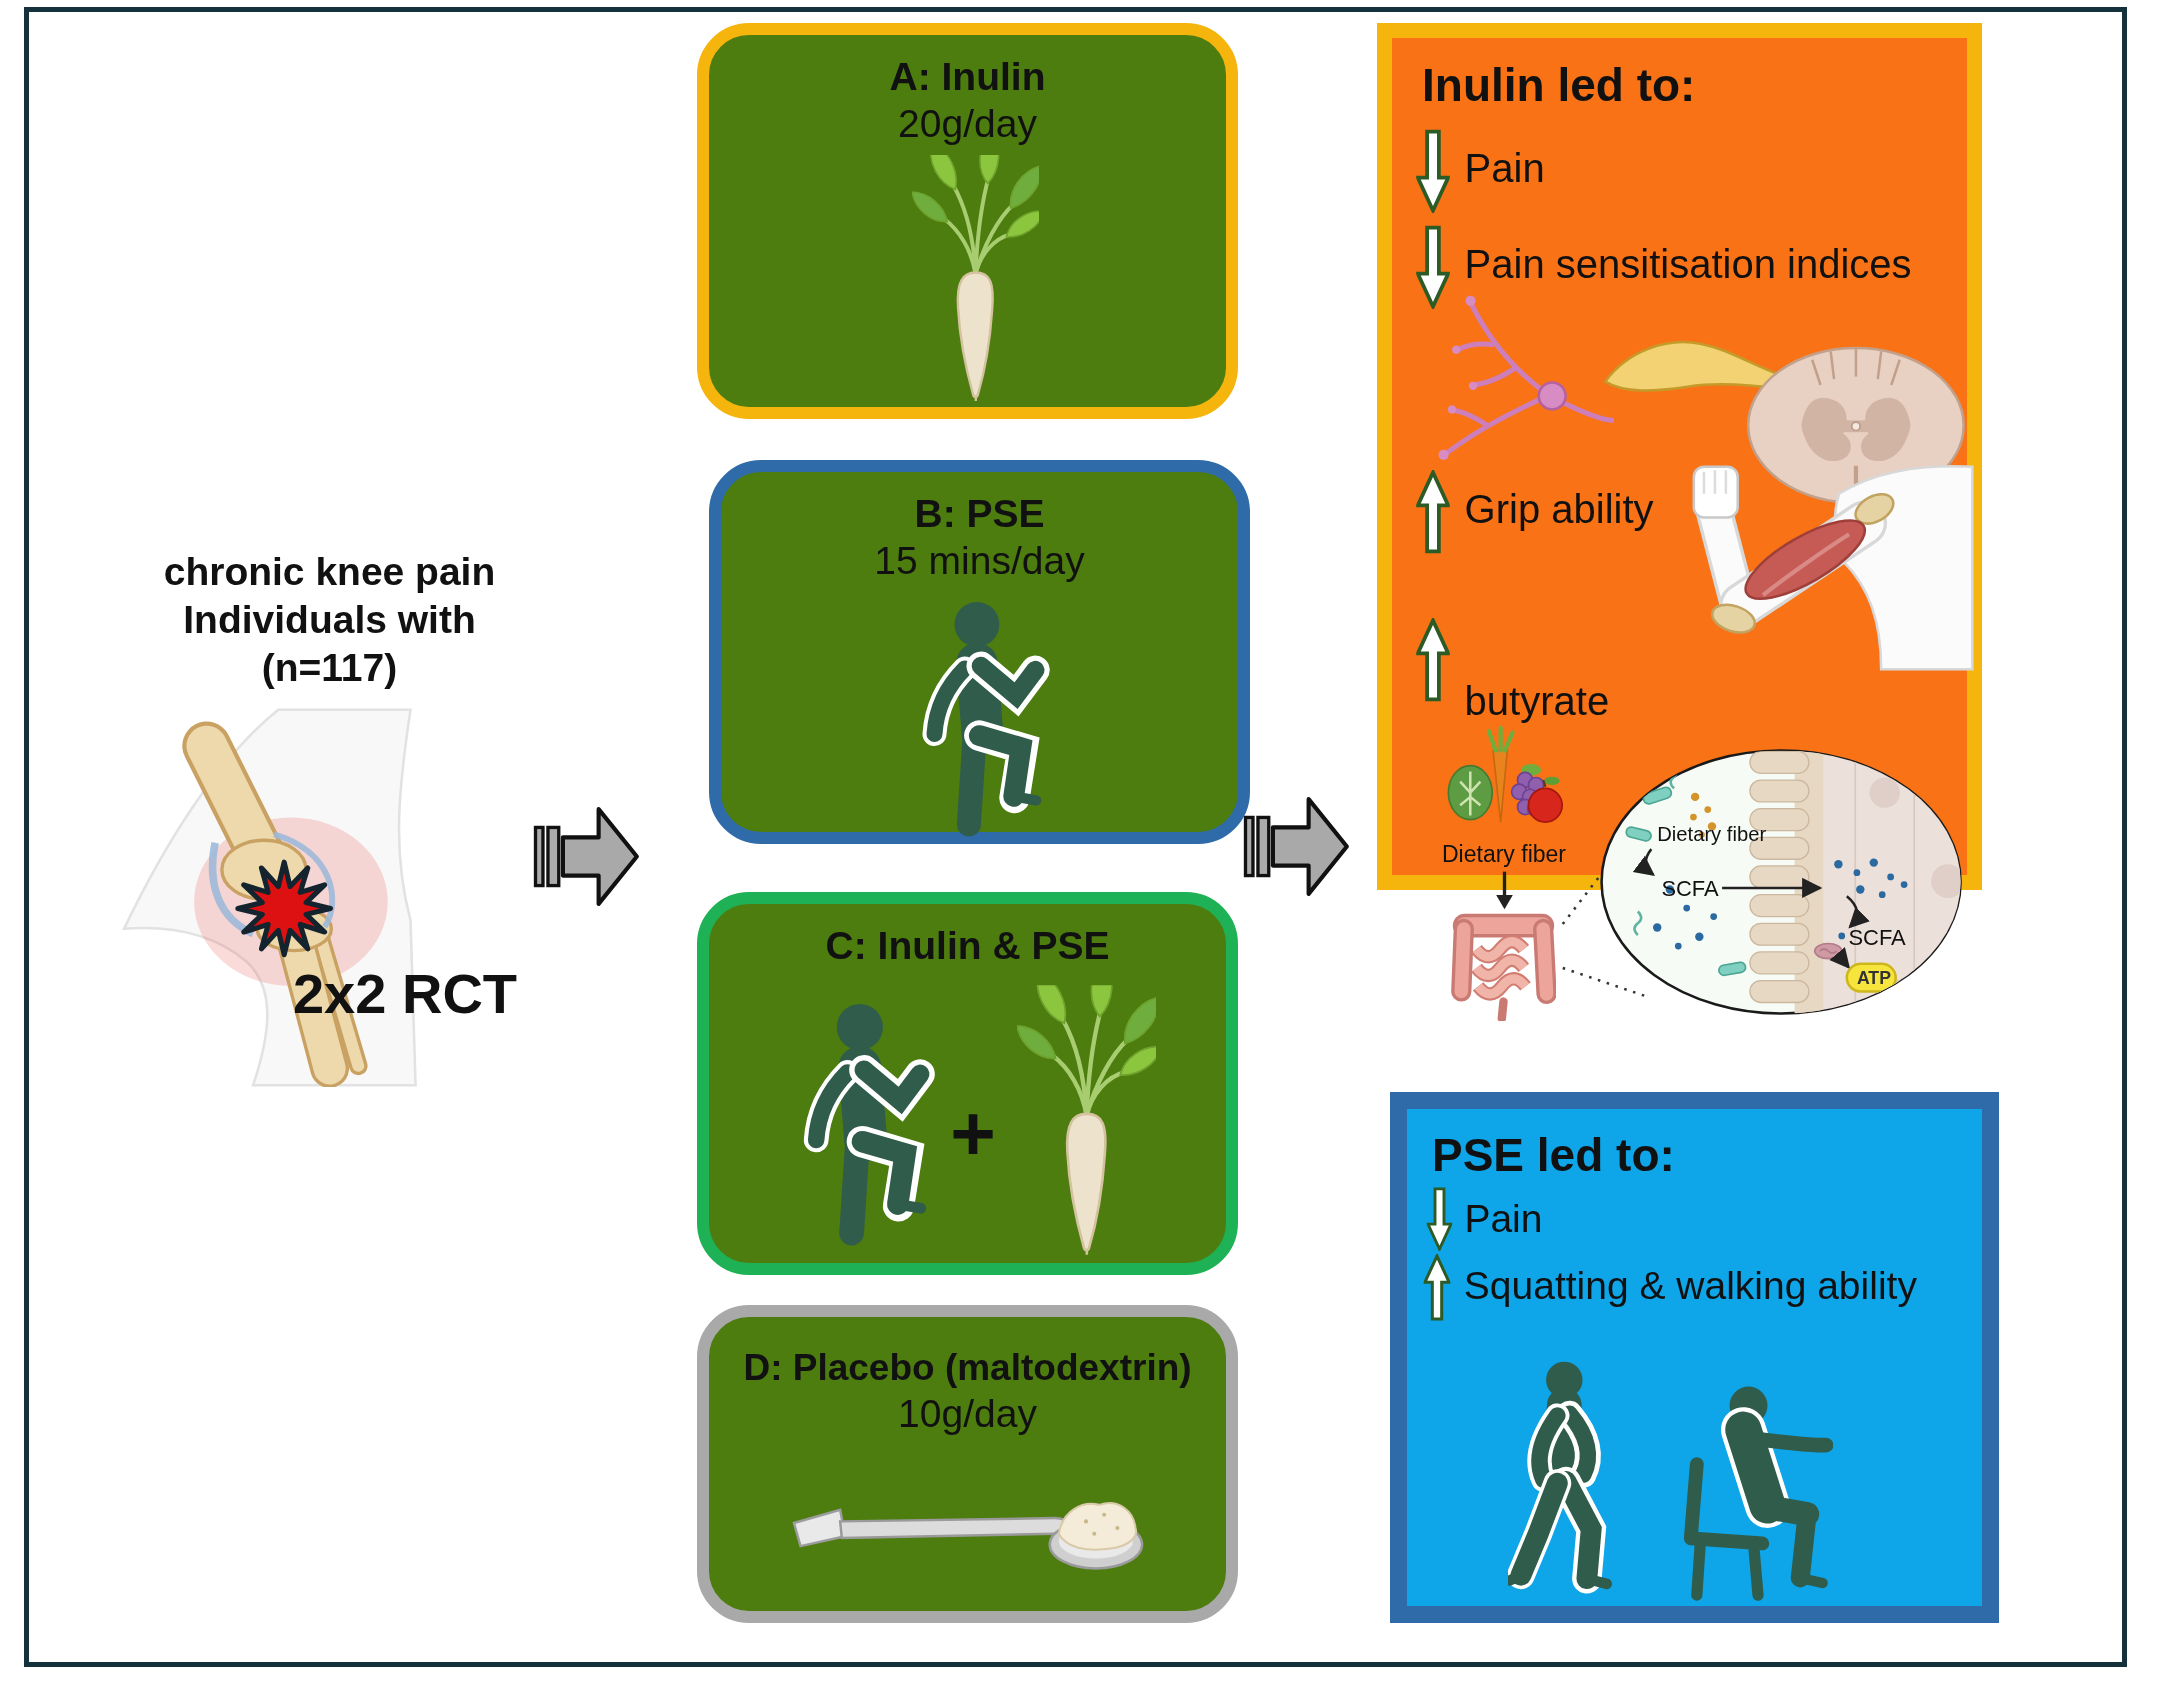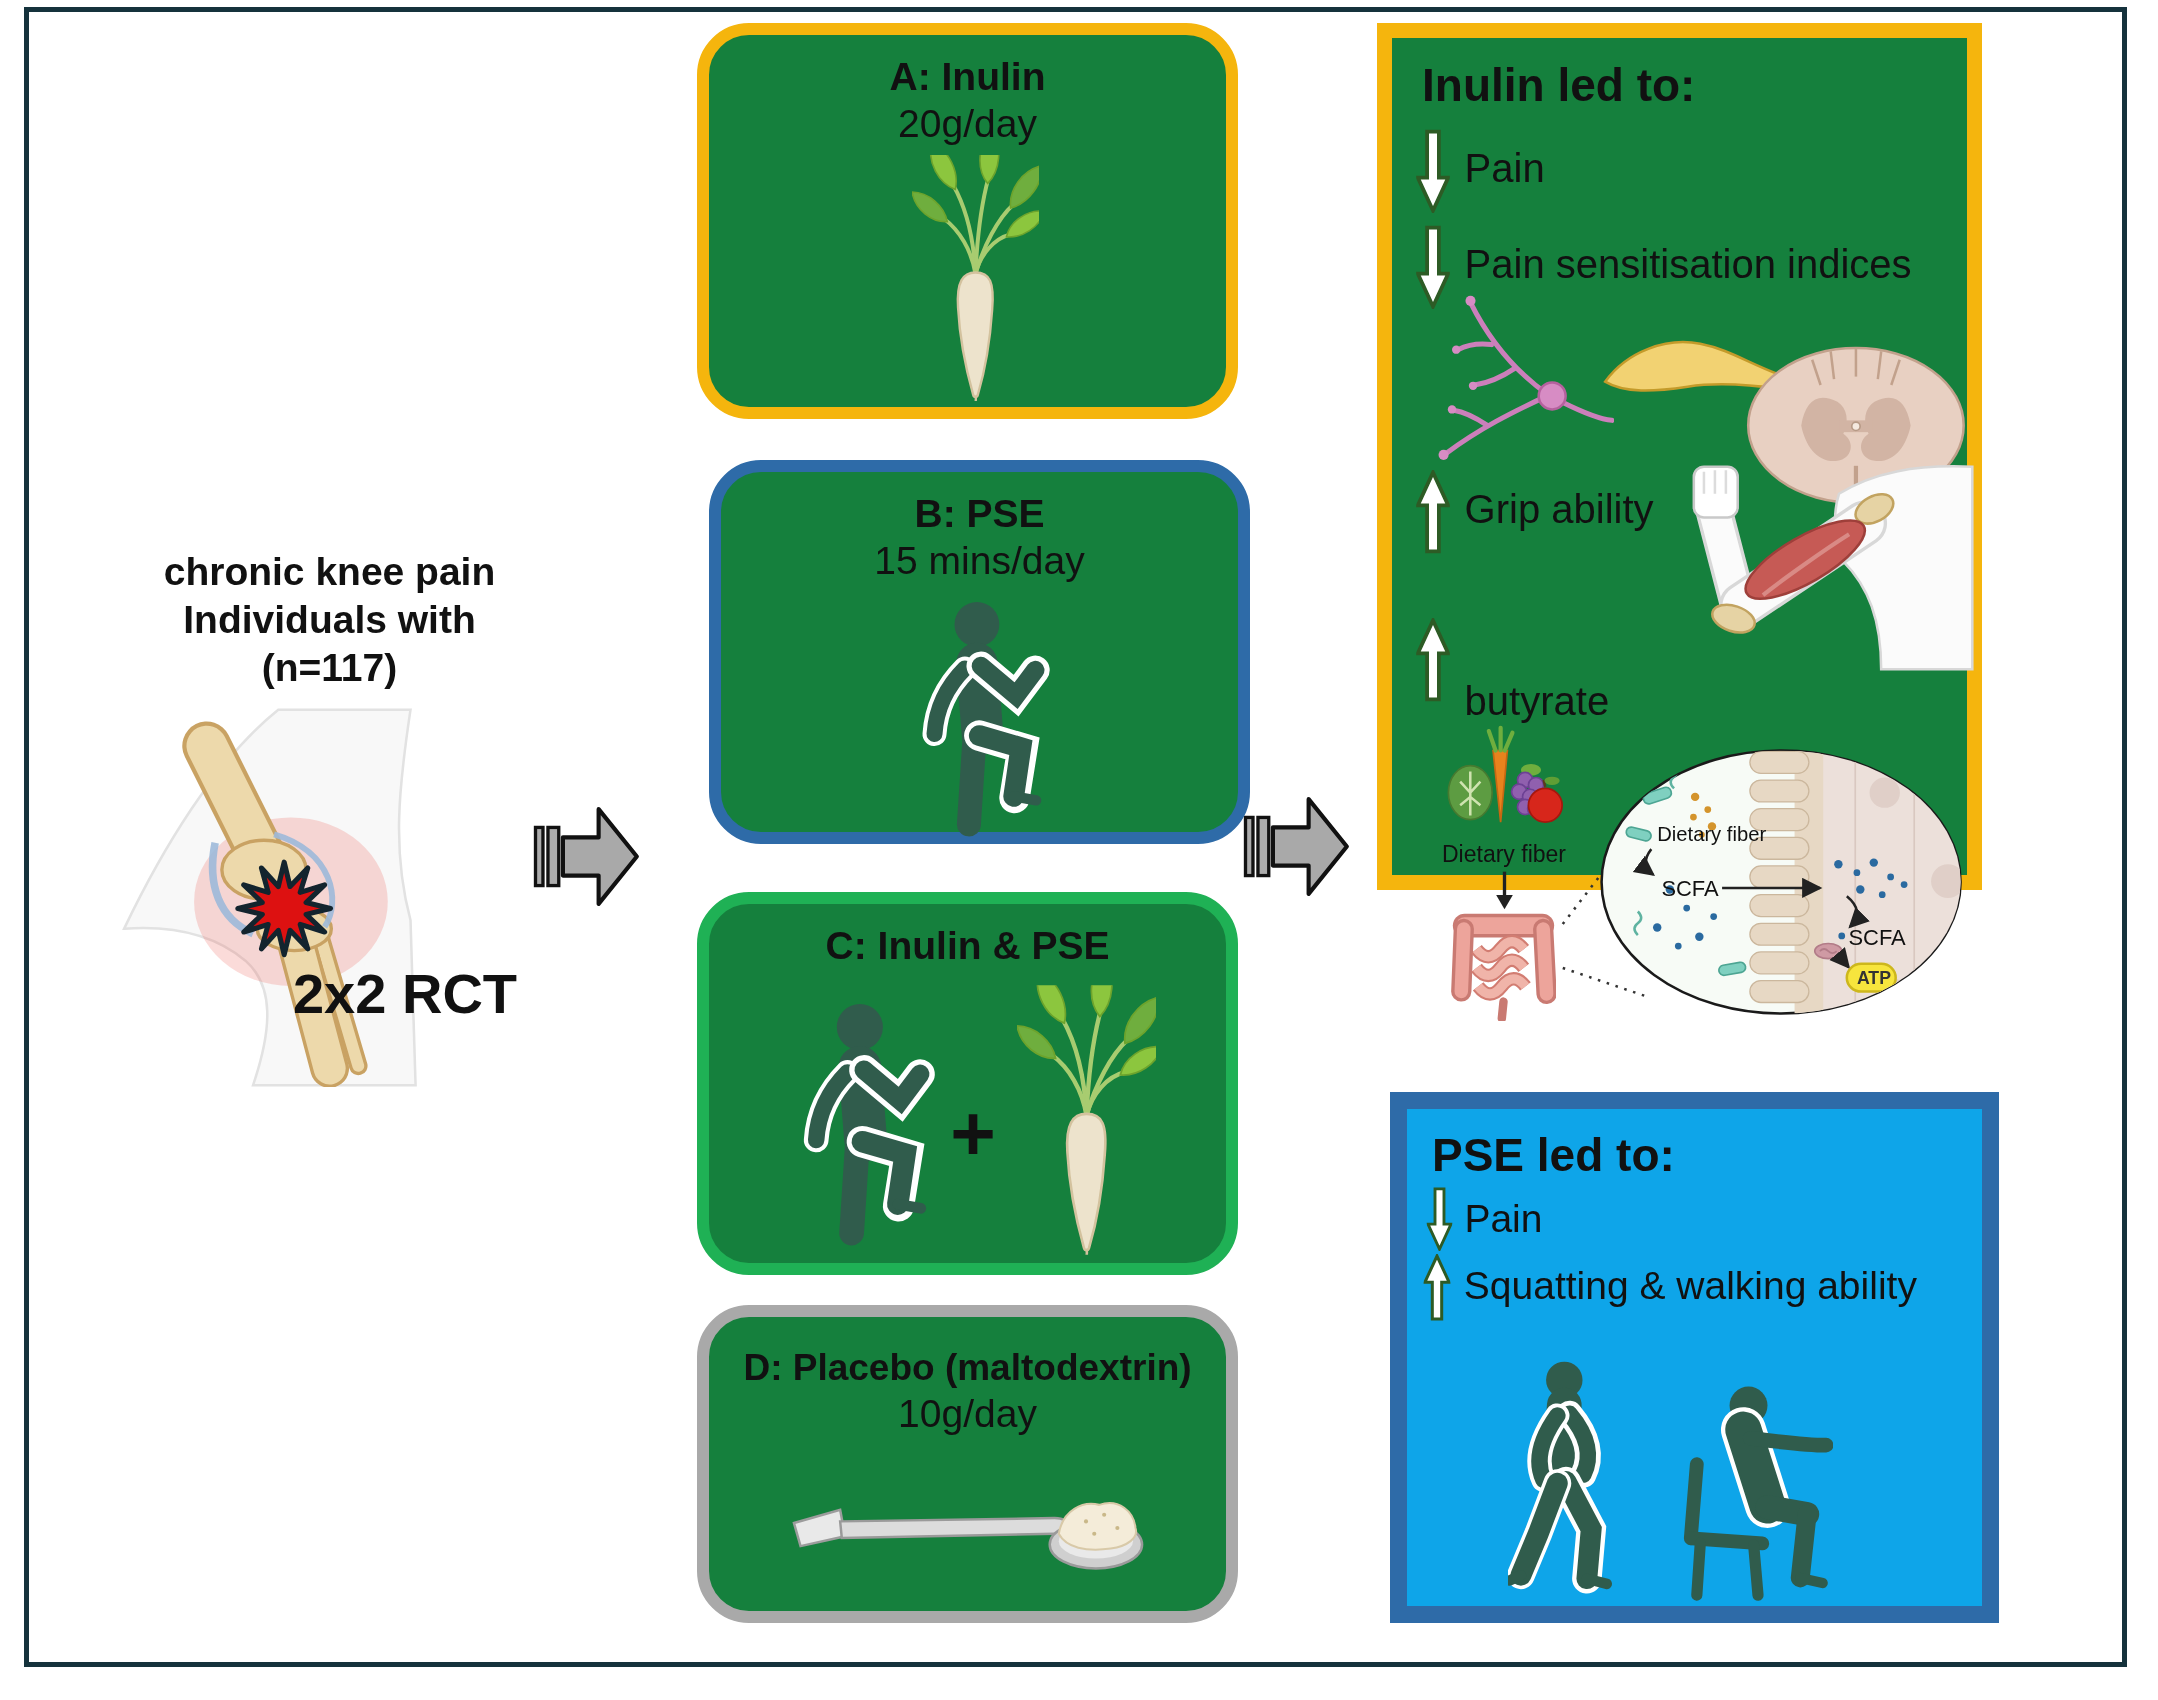--- a/index.html
+++ b/index.html
@@ -8,37 +8,37 @@
   #frame{position:absolute;left:23.6px;top:6.7px;width:2093px;height:1650px;border:5px solid #15323c;}
   
   #population{position:absolute;left:110px;top:548px;width:439px;text-align:center;
               font-weight:700;font-size:39px;line-height:48px;}
   #knee-illo{position:absolute;left:80px;top:708px;width:405px;height:379px;}
   #design-label{position:absolute;left:253px;top:961px;width:304px;text-align:center;
                 font-weight:700;font-size:56px;}
   #arrow1{position:absolute;left:533px;top:794px;width:108px;height:125px;}
   #arrow2{position:absolute;left:1243px;top:784px;width:108px;height:125px;}
   
-  .arm-box{position:absolute;left:697px;width:541px;background:#15803d;border-radius:52px;
+  .arm-box{position:absolute;left:697px;width:541px;background:#4d7c0f;border-radius:52px;
            box-sizing:border-box;text-align:center;}
   #box-a{top:23px;height:396px;border:12.6px solid #f5b50d;}
   #box-b{top:460px;height:384px;border:12.6px solid #2e6ba8;margin-left:12px;}
   #box-c{top:892px;height:383px;border:12.6px solid #1fb155;}
   #box-d{top:1305px;height:318px;border:12.6px solid #a9a9a9;}
   .arm-title{font-weight:700;font-size:39px;margin-top:20px;}
   .arm-sub{font-size:39px;margin-top:3.4px;}
   #box-a .illo{position:absolute;left:201px;top:120px;width:131px;height:246px;}
   #box-b .illo{position:absolute;left:173px;top:126px;width:169px;height:240px;}
   #box-c .person{position:absolute;left:66px;top:94px;width:173px;height:251px;}
   #box-c .plus{position:absolute;left:226px;top:184px;width:76px;font-size:78px;font-weight:700;}
   #box-c .plant{position:absolute;left:308px;top:80px;width:139px;height:272px;}
   #box-d .illo{position:absolute;left:80px;top:153px;width:363px;height:111px;}
   
   #inulin-box{position:absolute;left:1377px;top:23px;width:605px;height:867px;
-              border:15px solid #f5b50d;box-sizing:border-box;background:#15803d;}
+              border:15px solid #f5b50d;box-sizing:border-box;background:#f97316;}
   #pse-box{position:absolute;left:1390px;top:1092px;width:609px;height:531px;
            border:17px solid #2e6ba8;box-sizing:border-box;background:#0ea5e9;}
   .res-title{position:absolute;font-weight:700;font-size:46px;}
   .res-row{position:absolute;display:flex;align-items:flex-start;gap:15px;font-size:40px;}
   .res-row .glyph{flex:0 0 auto;}
   .res-row .lbl{padding-top:17px;}
   .res-row .lbl2{padding-top:5px;line-height:52px;}
   #pse-box .res-row{font-size:39px;gap:11.8px;}
   #pse-box .res-row .lbl{padding-top:10px;}
   .smalllabel{position:absolute;font-size:23px;text-align:center;}

